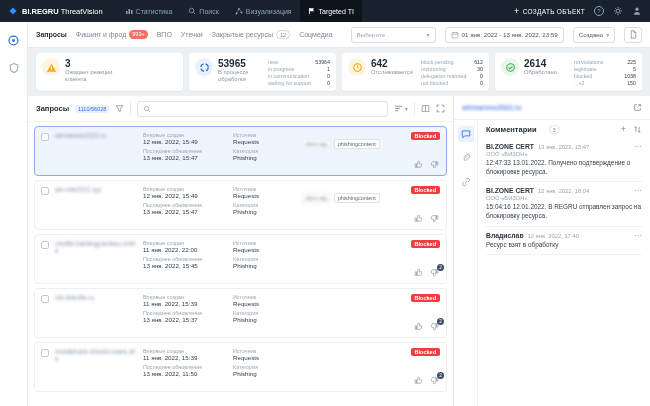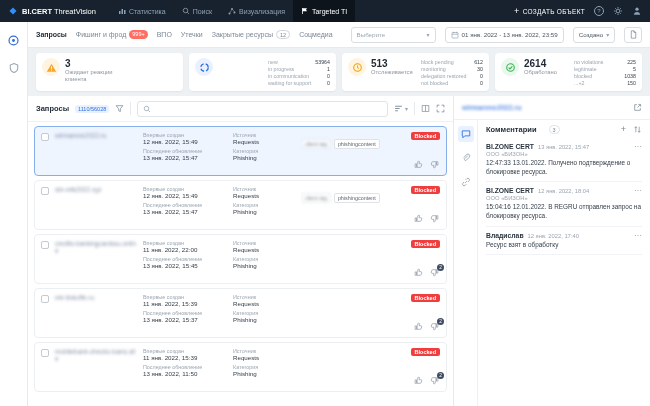--- a/index.html
+++ b/index.html
@@ -108,21 +108,21 @@
 </head>
 <body>
 
 <div class="app">
 
   <div class="topbar">
     <div class="logo">
       <svg class="ic" width="10" height="10" viewBox="0 0 16 16">
           <rect x="4" y="4" width="8" height="8" transform="rotate(45 8 8)" fill="#2f8fff"></rect>
         </svg>
-      <span class="logo-text"><b>BI.CERT</b> <span>ThreatVision</span></span>
+      <span class="logo-text"><b>BI.REGRU</b> <span>ThreatVision</span></span>
     </div>
     <div class="nav-item">
       <svg class="ic" width="8" height="8" viewBox="0 0 16 16" fill="currentColor">
           <rect x="2" y="8" width="3" height="6"></rect>
           <rect x="7" y="4" width="3" height="10"></rect>
           <rect x="12" y="6" width="3" height="8"></rect>
         </svg>
       <span>Статистика</span>
     </div>
     <div class="nav-item">
@@ -241,20 +241,24 @@
             <div class="card-val">3</div>
             <div class="card-lbl">Ожидает реакции клиента</div>
           </div>
         </div>
         <div class="card">
           <span class="card-ic tint-blue">
             <svg class="ic" width="11" height="11" viewBox="0 0 16 16">
                 <circle cx="8" cy="8" r="5.5" fill="none" stroke="#2f6fdf" stroke-width="2" stroke-dasharray="6 3"></circle>
               </svg>
           </span>
+          <div class="card-main">
+            <div class="card-val">53965</div>
+            <div class="card-lbl">В процессе обработки</div>
+          </div>
           <div class="card-details">
             <div class="cd-row">
                 <span>new</span>
                 <b>53964</b>
               </div>
             <div class="cd-row">
                 <span>in progress</span>
                 <b>1</b>
               </div>
             <div class="cd-row">
@@ -268,21 +272,21 @@
           </div>
         </div>
         <div class="card">
           <span class="card-ic tint-orange">
             <svg class="ic" width="11" height="11" viewBox="0 0 16 16">
                 <circle cx="8" cy="8" r="5.5" fill="none" stroke="#f59f00" stroke-width="1.6"></circle>
                 <path d="M8 5v3.2l2.2 1.3" stroke="#f59f00" fill="none" stroke-width="1.4"></path>
               </svg>
           </span>
           <div class="card-main">
-            <div class="card-val">513</div>
+            <div class="card-val">642</div>
             <div class="card-lbl">Отслеживается</div>
           </div>
           <div class="card-details">
             <div class="cd-row">
                 <span>block pending</span>
                 <b>612</b>
               </div>
             <div class="cd-row">
                 <span>monitoring</span>
                 <b>30</b>

